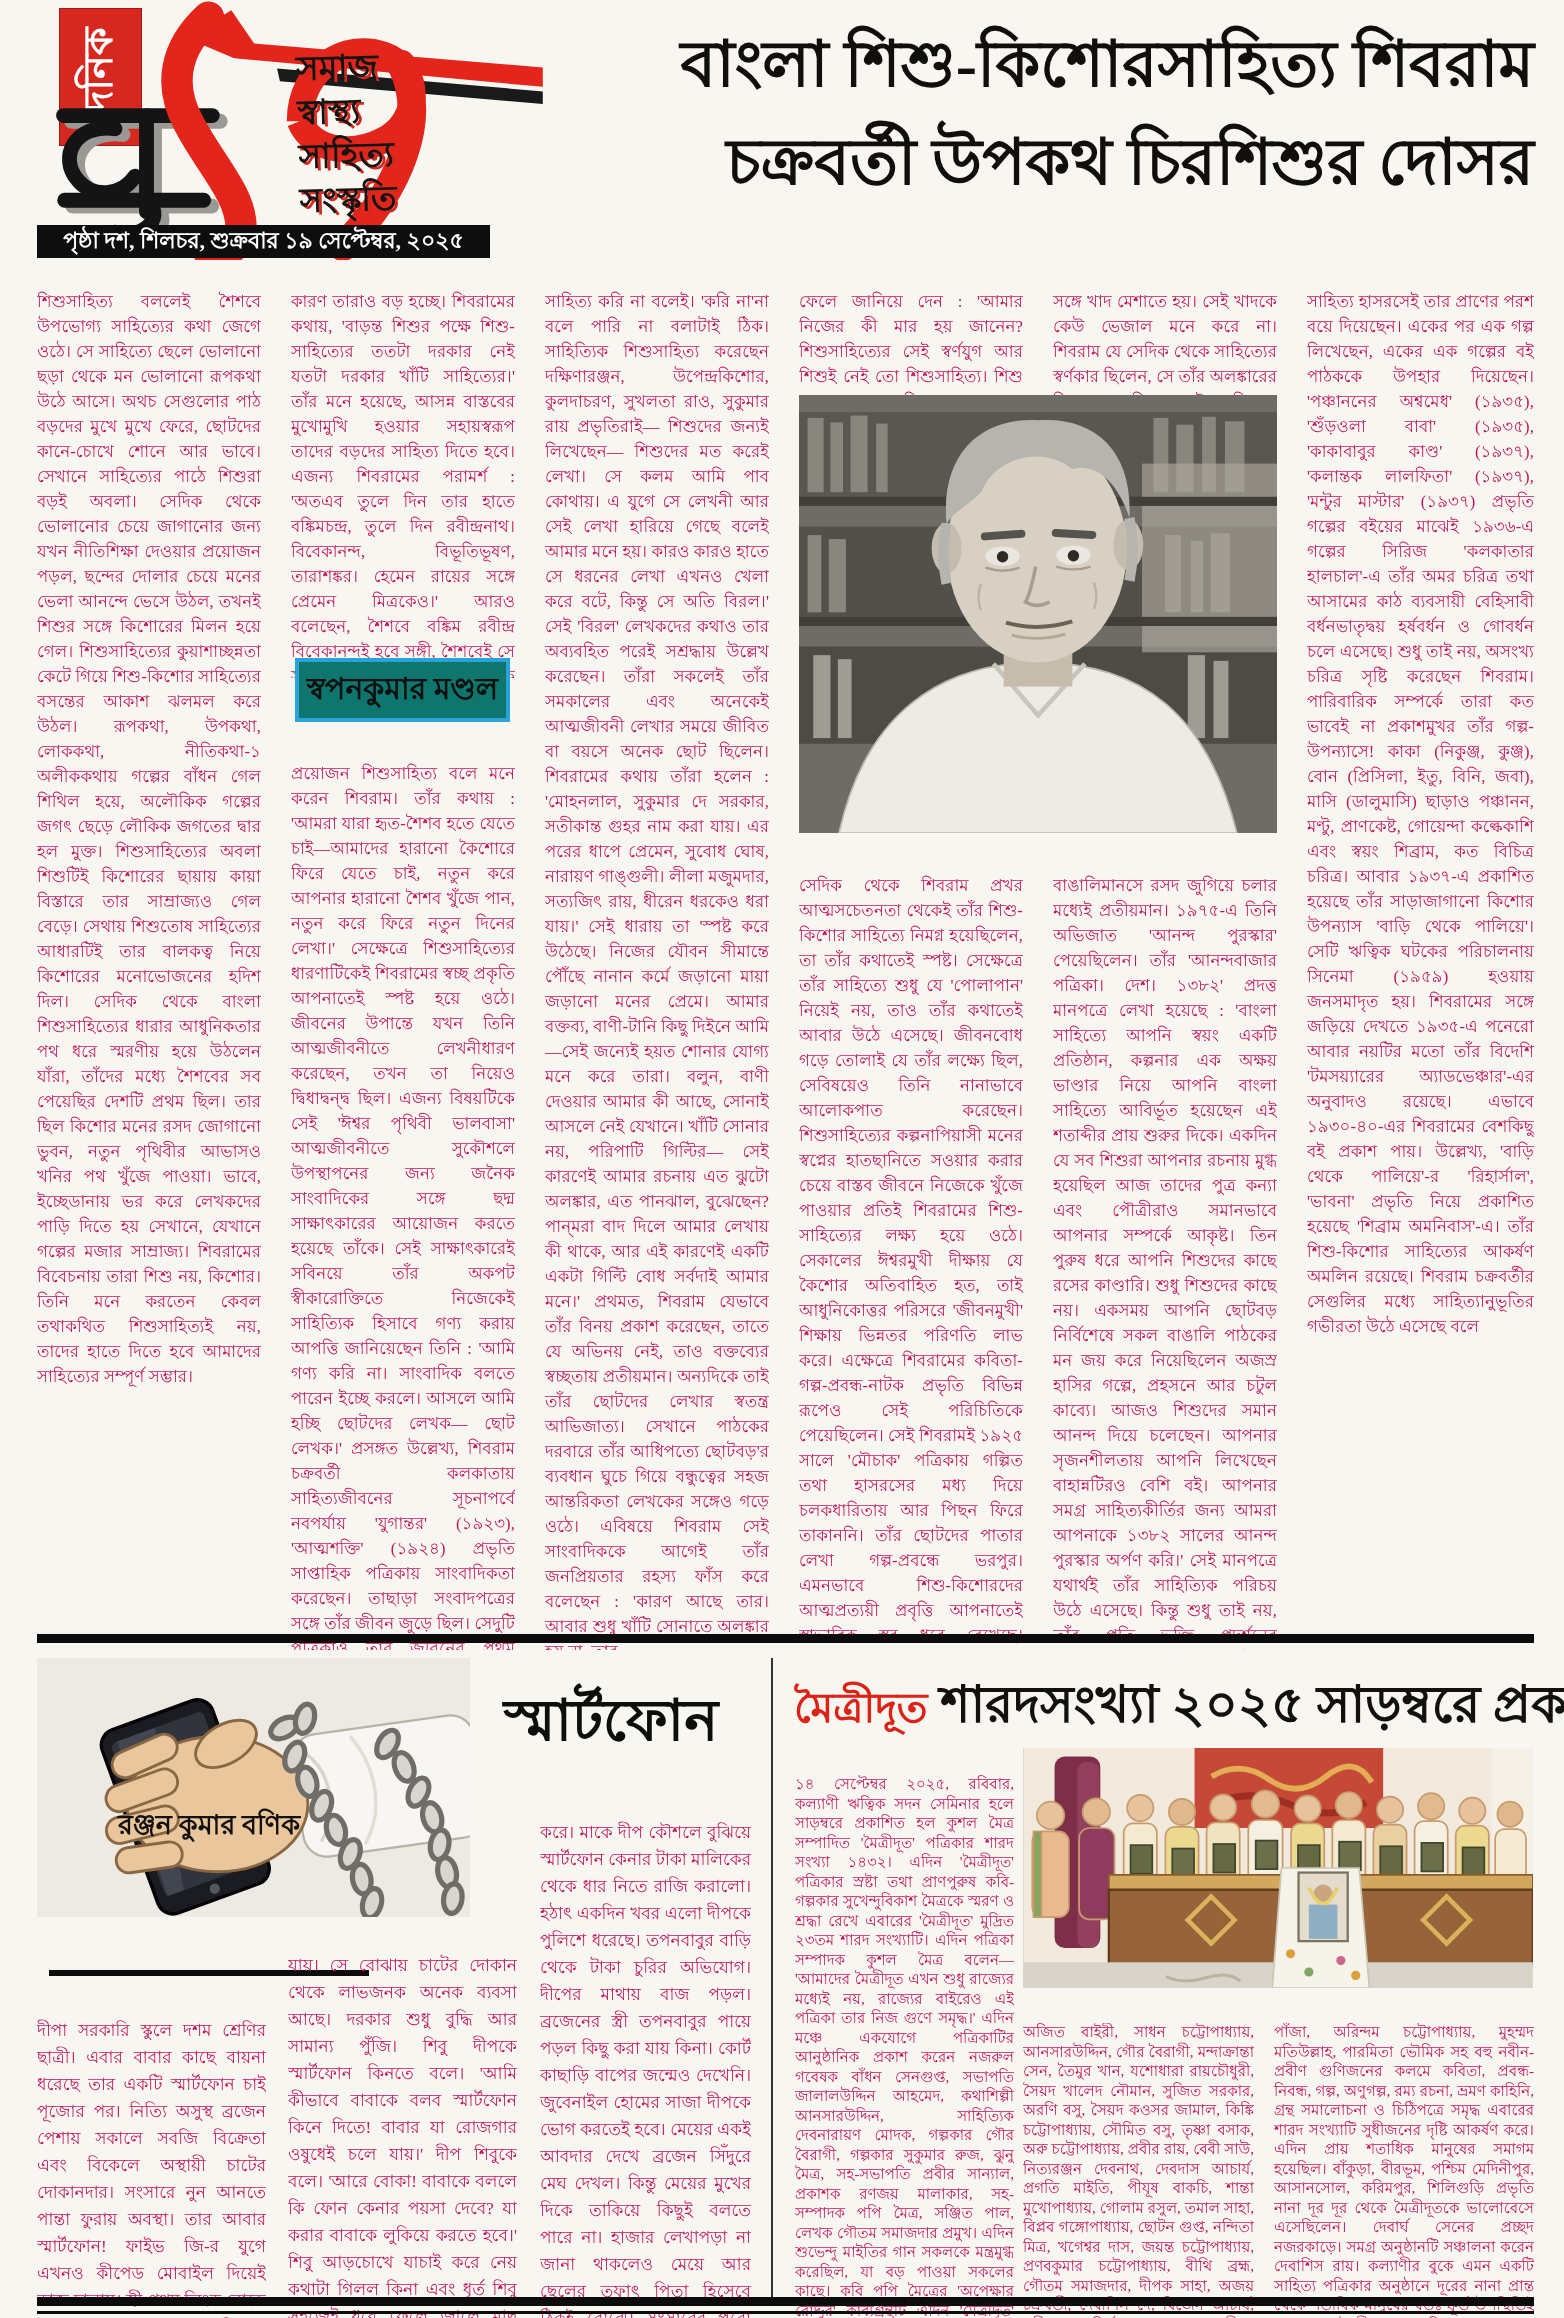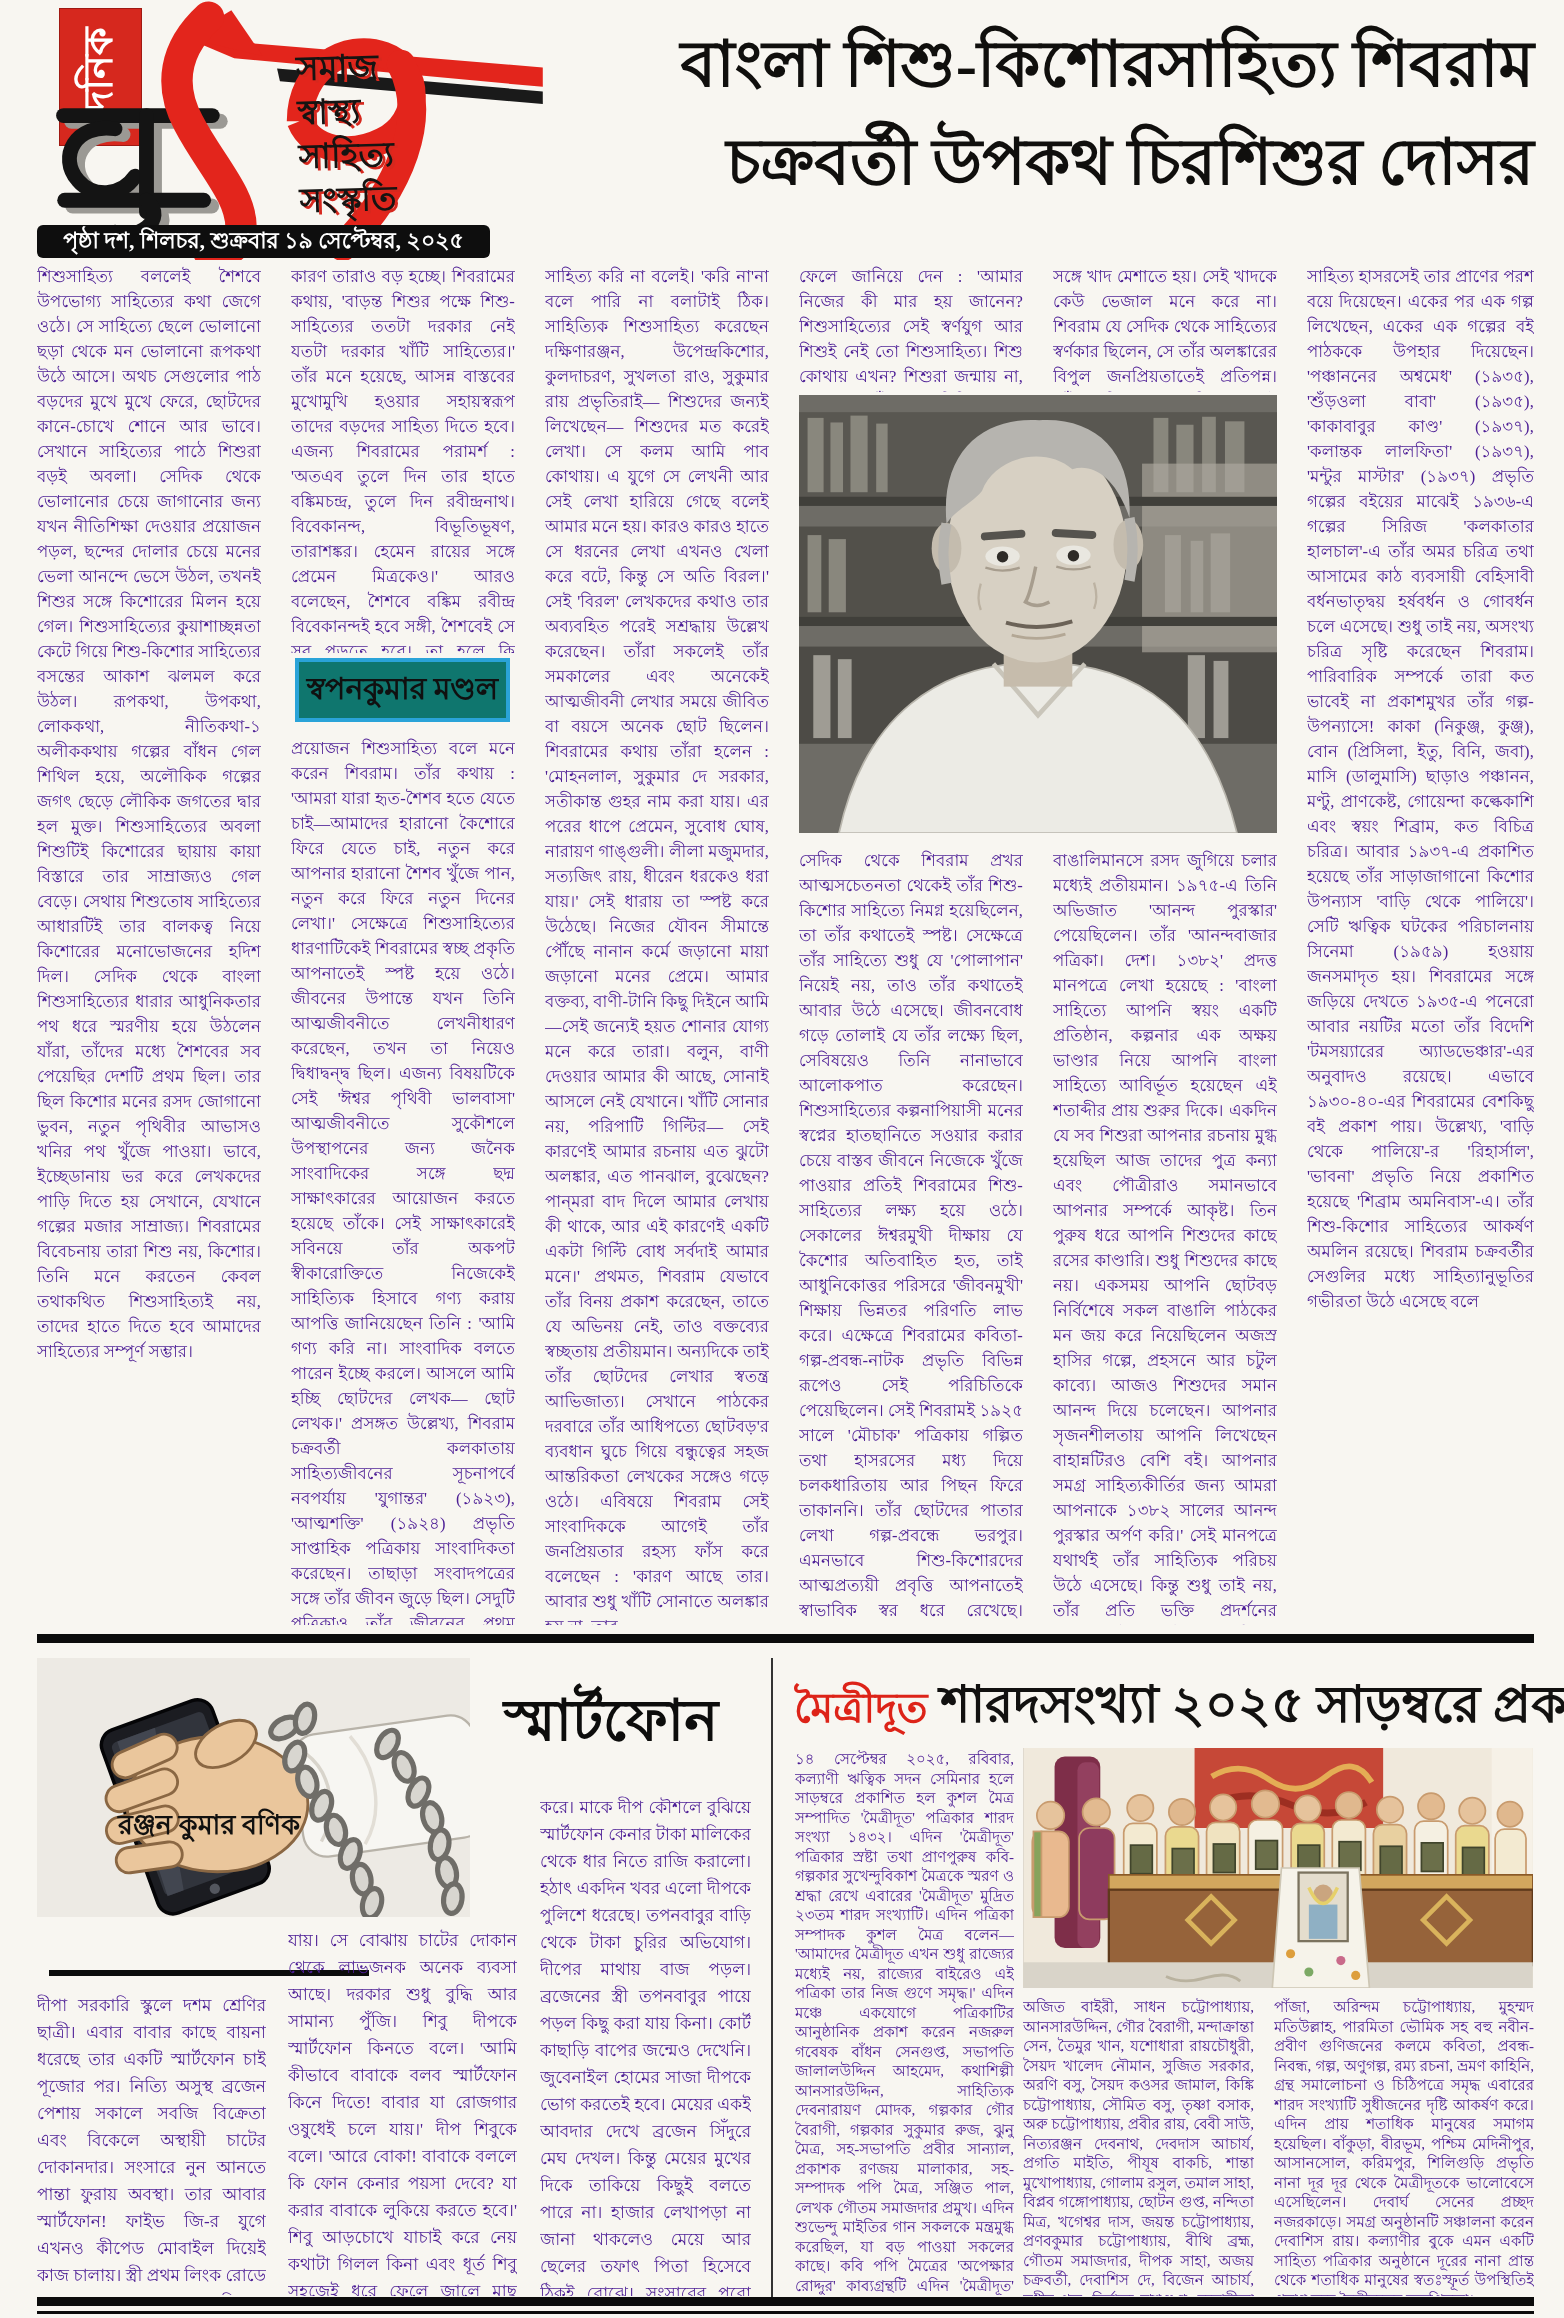--- a/index.html
+++ b/index.html
@@ -1,25 +1,25 @@
 <!DOCTYPE html>
 <html style="font-size:9.2px"><head>
 <meta charset="utf-8">
 <style>
   html,body{margin:0;padding:0;}
   body{width:1564px;height:2319px;background:#e8e6e0;font-family:"Liberation Serif",serif;}
   .page{position:relative;width:1564px;height:2319px;background:#f8f6f1;overflow:hidden;}
   .abs{position:absolute;}
-  .col{position:absolute;text-align:justify;color:#4c1d95;overflow:hidden;}
+  .col{position:absolute;text-align:justify;color:#be185d;overflow:hidden;margin-top:25px;}
   .tcol{font-size:16.6px;line-height:25px;letter-spacing:0.1px;}
   .bcol-l{font-size:17px;line-height:27px;}
   .bcol-r{font-size:15px;line-height:19.5px;}
   .rule{position:absolute;background:#0c0c0c;}
   .dateline{position:absolute;left:37px;top:225px;width:453px;height:33px;background:#0e0e0e;color:#ffffff;
-    font-size:22px;font-weight:bold;display:flex;align-items:center;justify-content:center;border-radius:6px;}
+    font-size:22px;font-weight:bold;display:flex;align-items:center;justify-content:center;}
   .mainhead{position:absolute;left:504px;top:16px;width:1030px;text-align:right;color:#100f0d;
     font-weight:bold;font-size:64px;line-height:98px;}
   .bylinebox{position:absolute;left:295px;top:658px;width:215px;height:64px;background:#0f766e;
     border:4px solid #2aa3d8;box-sizing:border-box;display:flex;align-items:center;justify-content:center;
     font-size:30px;font-weight:bold;color:#101010;}
   .logo{position:absolute;left:59px;top:8px;width:81px;height:136px;background:#d6281e;border:1.7px solid #a01912;
     display:flex;align-items:center;justify-content:center;}
   .logo span{color:#ffffff;font-weight:bold;font-size:40px;transform:rotate(-90deg);white-space:nowrap;}
   .mast-words{position:absolute;left:298px;top:45px;width:172px;transform:rotate(-1.5deg);
     font-weight:bold;font-size:34px;line-height:44px;color:#161412;text-shadow:2.9px 2.3px 0 #d6281e;}

